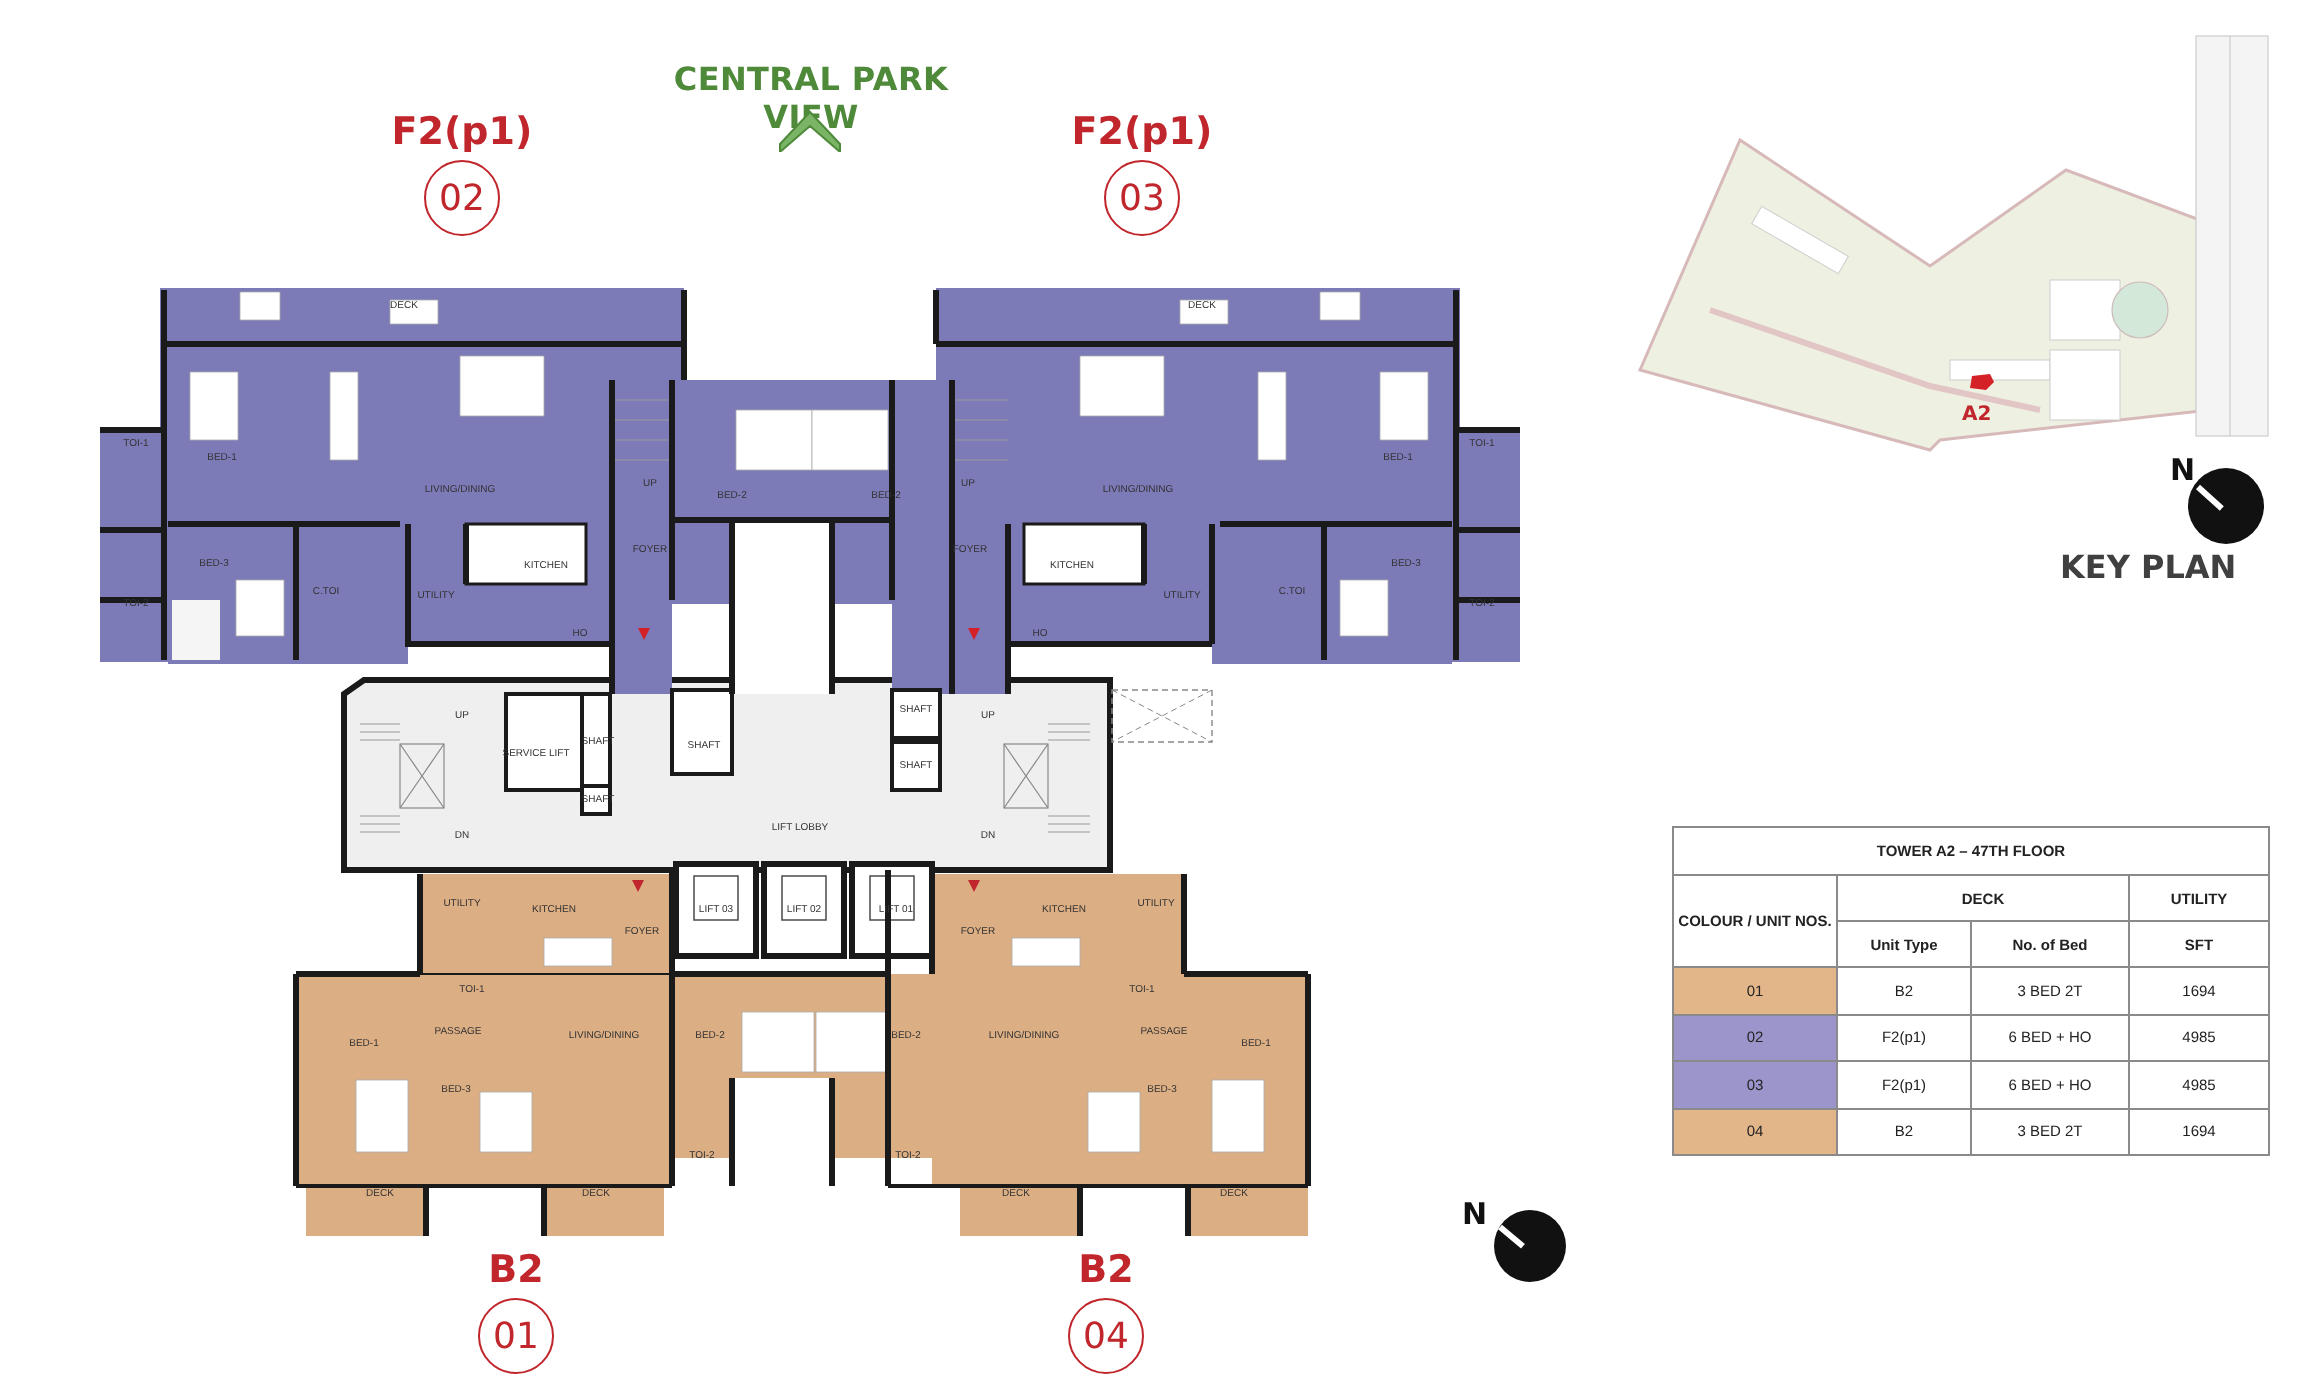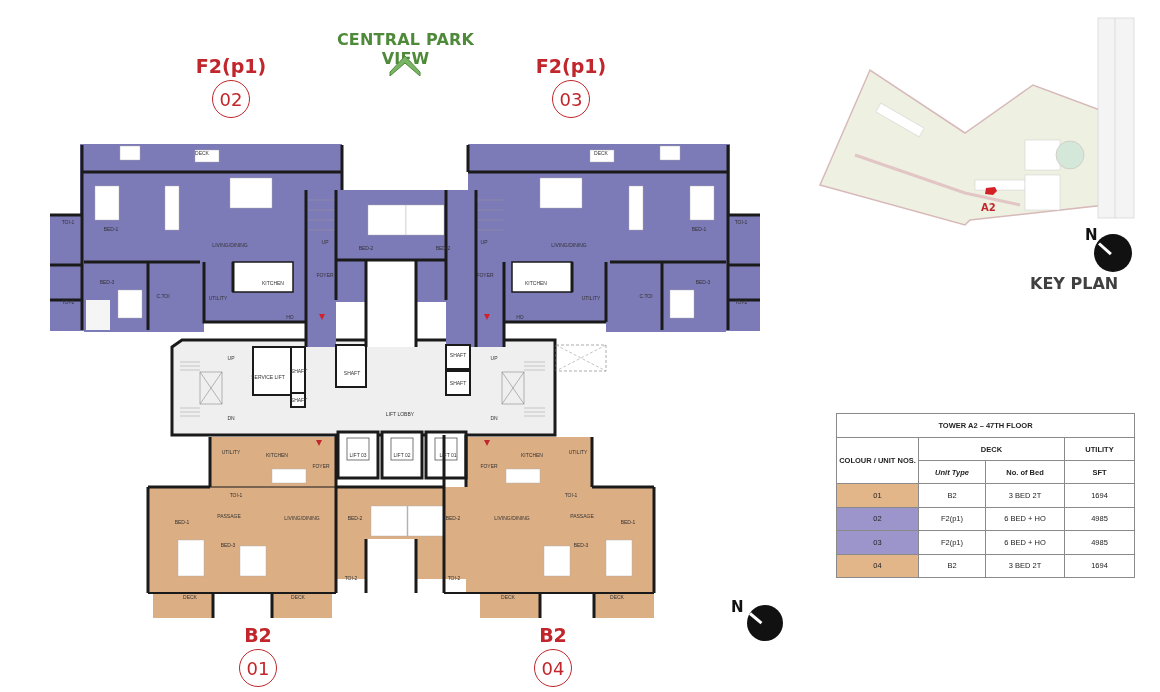--- a/index.html
+++ b/index.html
@@ -315,21 +315,21 @@
   <tbody>
       <tr class="r-title">
     <th colspan="4">TOWER A2 – 47TH FLOOR</th>
   </tr>
   <tr class="r-h1">
     <th rowspan="2" style="width:82px;">COLOUR / UNIT NOS.</th>
     <th colspan="2">DECK</th>
     <th style="width:70px;">UTILITY</th>
   </tr>
   <tr class="r-h2">
-    <td class="sub" style="width:67px;font-style:italic;">Unit Type</td>
+    <td class="sub" style="width:67px;">Unit Type</td>
     <td class="sub">No. of Bed</td>
     <td class="sub">SFT</td>
   </tr>
   <tr class="r-data">
     <td style="background:#e3b68a;">01</td>
     <td>B2</td>
     <td>3 BED  2T</td>
     <td>1694</td>
   </tr>
   <tr class="r-data">

